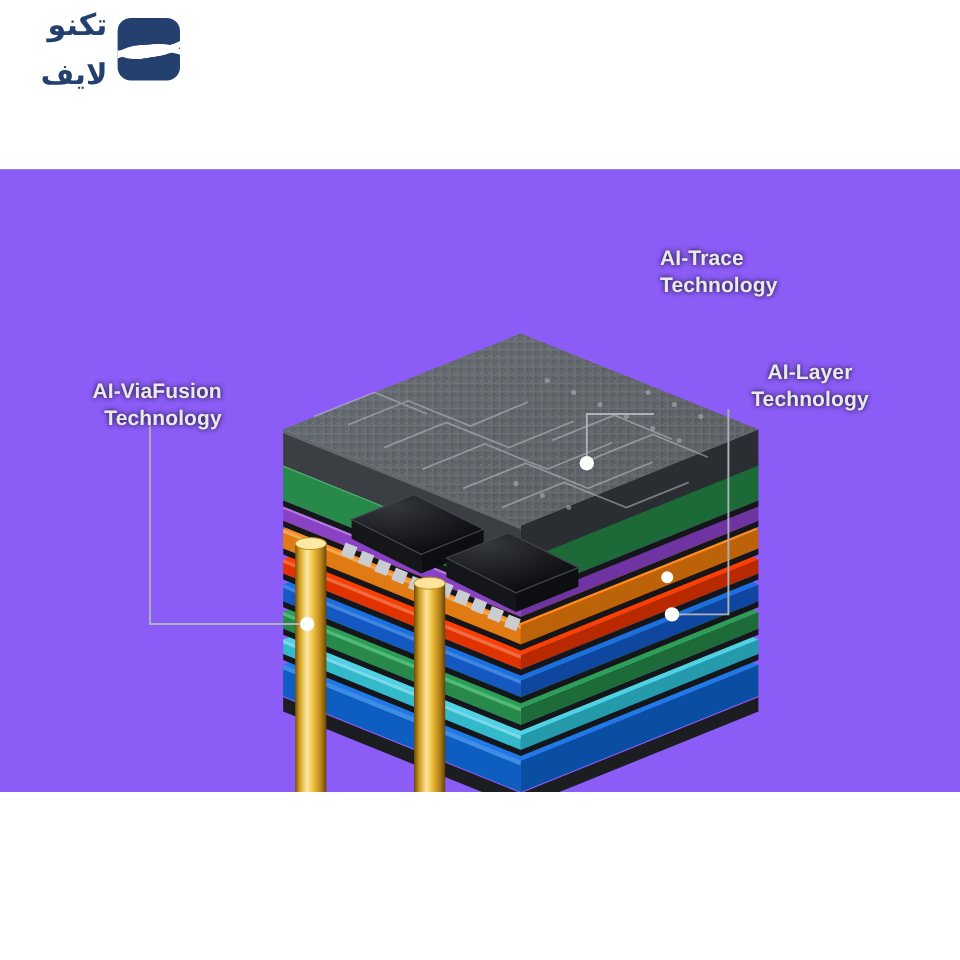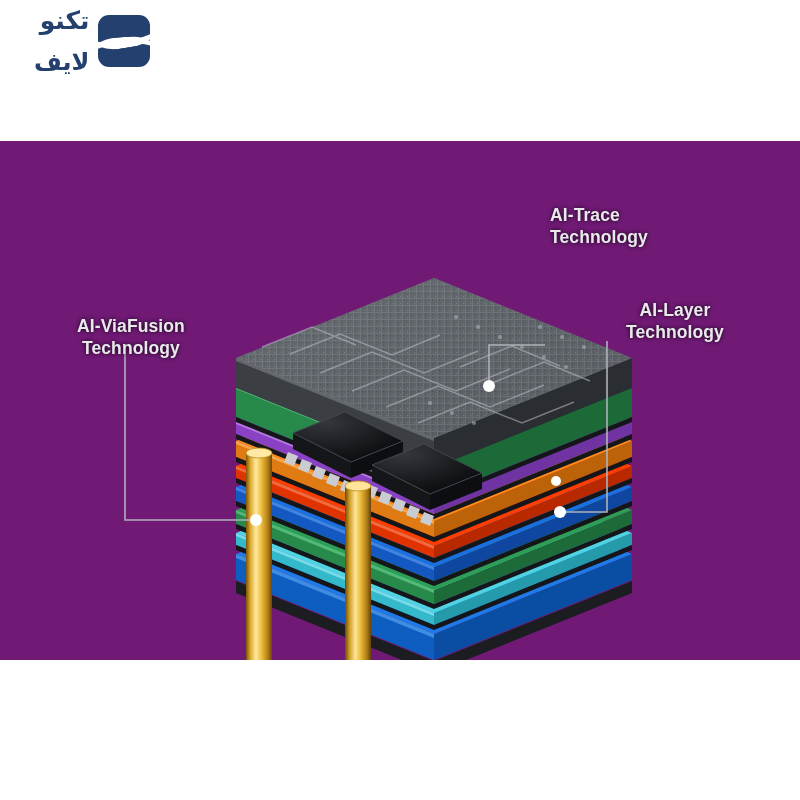--- a/index.html
+++ b/index.html
@@ -50,37 +50,37 @@
   #brand-mark .swoosh-bot{
     position:absolute; left:-8px; top:22px; width:68px; height:34px;
     border-radius:50%/60%;
     border-top:7px solid #ffffff;
     transform:rotate(-4deg);
   }
 
   
   #illustration-panel{
     position:absolute; left:0; top:141px; width:800px; height:519px;
-    background:#701a75; overflow:hidden;
+    background:#8b5cf6; overflow:hidden;
   }
 
   
   .callout-label{
     position:absolute;
     color:#e9e9ec;
     font-size:17.5px;
     font-weight:600;
     line-height:1.28;
     letter-spacing:.1px;
     white-space:nowrap;
     text-shadow:0 0 4px rgba(0,0,0,.9);
   }
   #label-ai-trace{ left:550px; top:63px; }
   #label-ai-layer{ left:626px; top:158px;text-align:center; }
-  #label-ai-viafusion{ left:77px; top:174px; text-align:center; }
+  #label-ai-viafusion{ left:77px; top:174px; text-align:right; }
 </style>
 </head>
 <body>
 
 <header id="brand-header">
   <div id="brand-lockup">
     <div id="brand-wordmark">
       <span class="brand-line">تكنو</span>
       <span class="brand-line second">لايف</span>
     </div>

